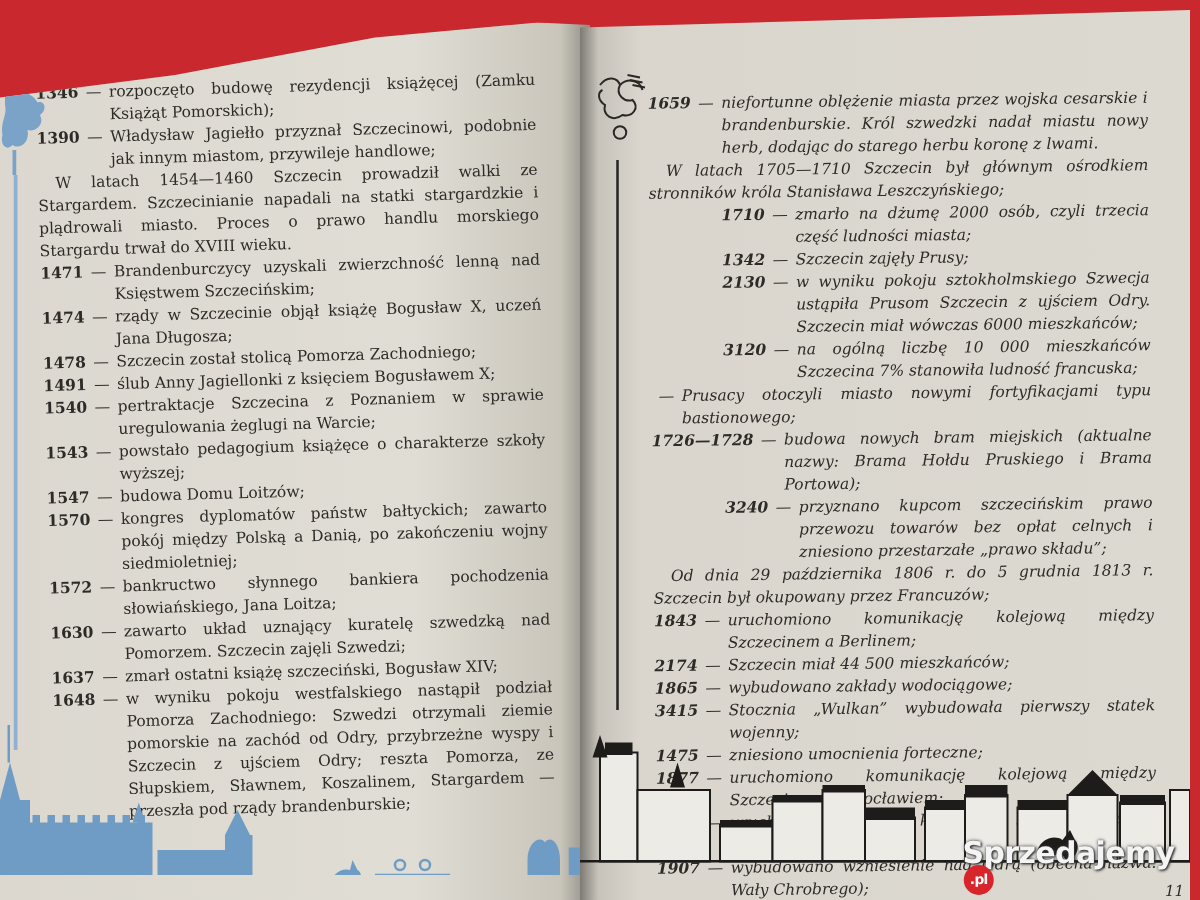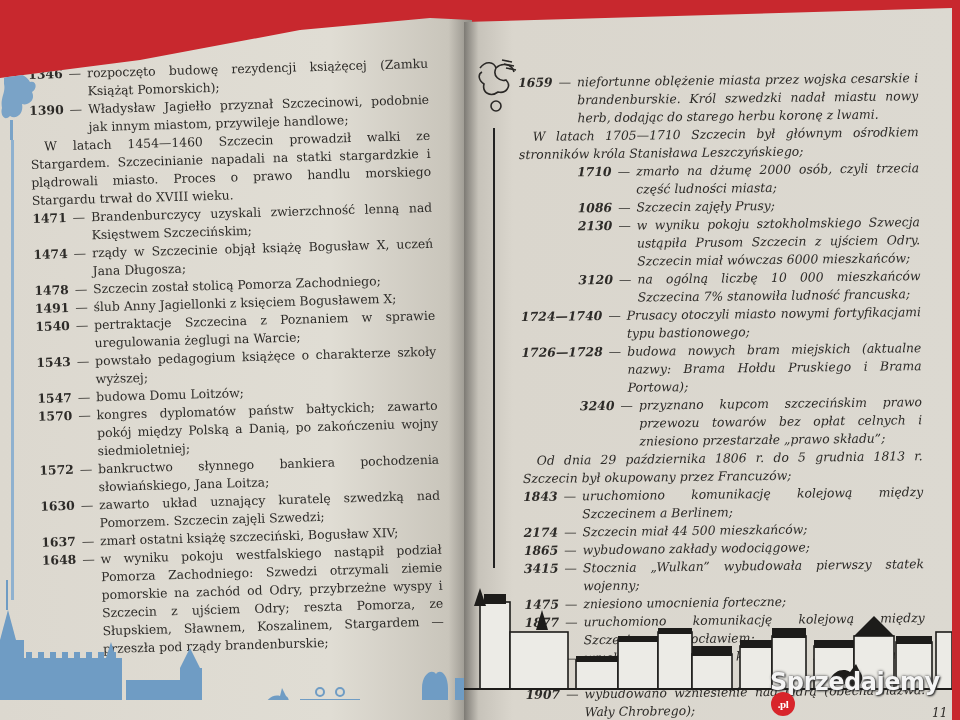--- a/index.html
+++ b/index.html
@@ -10,21 +10,21 @@
   .text{position:absolute;font-size:12.4px;line-height:18px;color:#2d2b28;}
   .left-text{left:28px;top:66px;width:400px;transform:rotate(-1.6deg);transform-origin:0 0;}
   .right-text{left:54px;top:74px;width:400px;transform:rotate(-0.7deg);transform-origin:0 0;}
   .entry{display:flex;}
   .yr{font-weight:bold;white-space:nowrap;flex:0 0 auto;}
   .dash{margin:0 6px;flex:0 0 auto;}
   .desc{flex:1;text-align:justify;}
   .para{text-indent:14px;text-align:justify;}
   .bottom-art{position:absolute;}
   .watermark{position:absolute;left:770px;top:668px;font-family:"DejaVu Sans","Liberation Sans",sans-serif;font-weight:bold;font-size:24px;color:#f4f4f4;text-shadow:0 0 3px #444,1px 1px 2px #222;letter-spacing:-0.5px;}
-  .wm-dot{display:inline-block;background:#d8252b;color:#fff;border-radius:50%;font-size:11px;width:24px;height:24px;line-height:24px;text-align:center;vertical-align:top;margin-top:-4px;margin-left:1px;text-shadow:none;font-family:Liberation Serif, serif;}
+  .wm-dot{display:inline-block;background:#d8252b;color:#fff;border-radius:50%;font-size:11px;width:24px;height:24px;line-height:24px;text-align:center;vertical-align:top;margin-top:-4px;margin-left:1px;text-shadow:none;}
   .page-num{position:absolute;left:920px;top:708px;font-size:12px;color:#2d2b28;margin-left:16px;}
 </style>
 </head>
 <body>
 
 <div class="page page-left">
   <svg style="position:absolute;left:0;top:70px" width="40" height="70" viewBox="0 0 40 70">
     <path d="M4 8 C14 0 26 4 30 12 C36 10 38 18 32 22 C36 30 28 36 22 34 C24 44 16 50 10 46 C4 52 0 44 2 38 C0 28 6 22 4 14 Z" fill="#7aa3c7"></path>
     <rect x="10" y="50" width="3" height="20" fill="#7aa3c7"></rect>
   </svg>
@@ -159,36 +159,35 @@
         <span class="dash">—</span>
         <span class="desc">niefortunne oblężenie miasta przez wojska cesarskie i brandenburskie. Król szwedzki nadał miastu nowy herb, dodając do starego herbu koronę z lwami.</span>
       </div>
       <div class="para">W latach 1705—1710 Szczecin był głównym ośrodkiem stronników króla Stanisława Leszczyńskiego;</div>
       <div class="entry" style="padding-left: 58px;">
         <span class="yr">1710</span>
         <span class="dash">—</span>
         <span class="desc">zmarło na dżumę 2000 osób, czyli trzecia część ludności miasta;</span>
       </div>
       <div class="entry" style="padding-left: 58px;">
-        <span class="yr">1086</span>
+        <span class="yr">1342</span>
         <span class="dash">—</span>
         <span class="desc">Szczecin zajęły Prusy;</span>
       </div>
       <div class="entry" style="padding-left: 58px;">
         <span class="yr">2130</span>
         <span class="dash">—</span>
         <span class="desc">w wyniku pokoju sztokholmskiego Szwecja ustąpiła Prusom Szczecin z ujściem Odry. Szczecin miał wówczas 6000 mieszkańców;</span>
       </div>
       <div class="entry" style="padding-left: 58px;">
         <span class="yr">3120</span>
         <span class="dash">—</span>
         <span class="desc">na ogólną liczbę 10 000 mieszkańców Szczecina 7% stanowiła ludność francuska;</span>
       </div>
       <div class="entry">
-        <span class="yr">1724—1740</span>
         <span class="dash">—</span>
         <span class="desc">Prusacy otoczyli miasto nowymi fortyfikacjami typu bastionowego;</span>
       </div>
       <div class="entry">
         <span class="yr">1726—1728</span>
         <span class="dash">—</span>
         <span class="desc">budowa nowych bram miejskich (aktualne nazwy: Brama Hołdu Pruskiego i Brama Portowa);</span>
       </div>
       <div class="entry" style="padding-left: 58px;">
         <span class="yr">3240</span>

